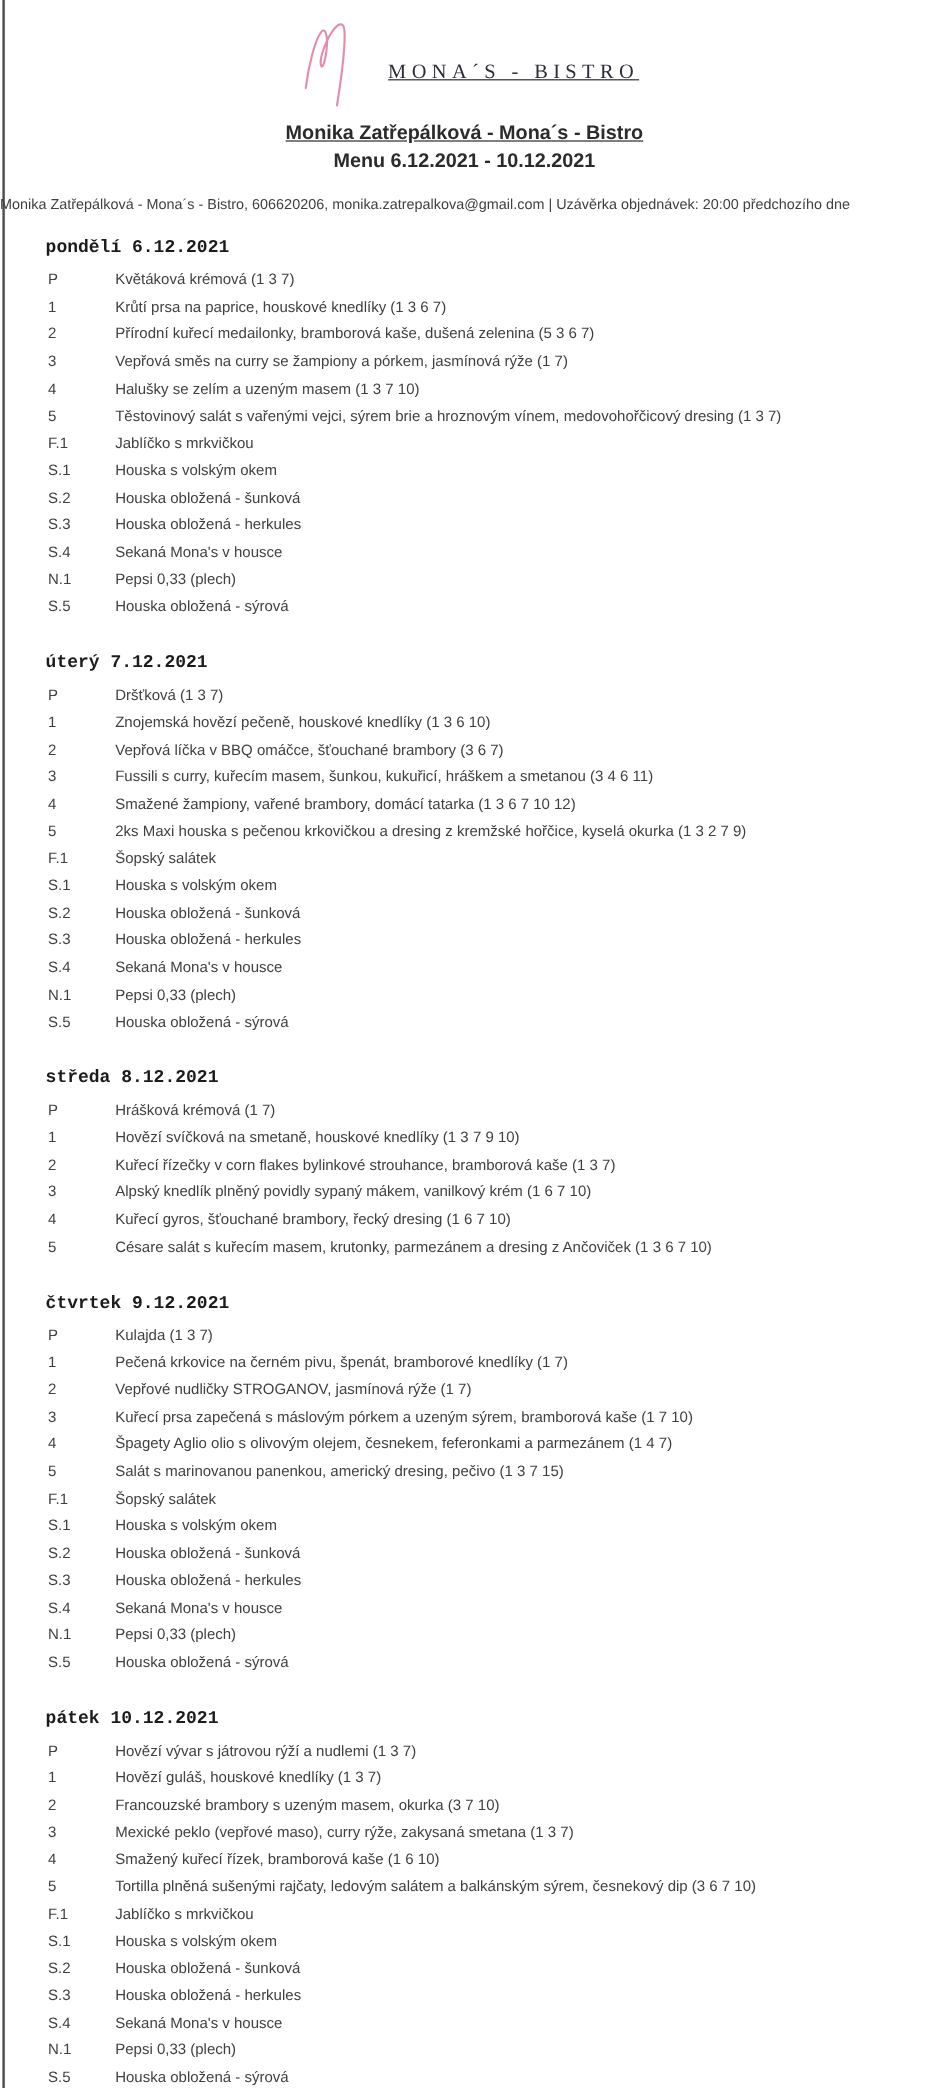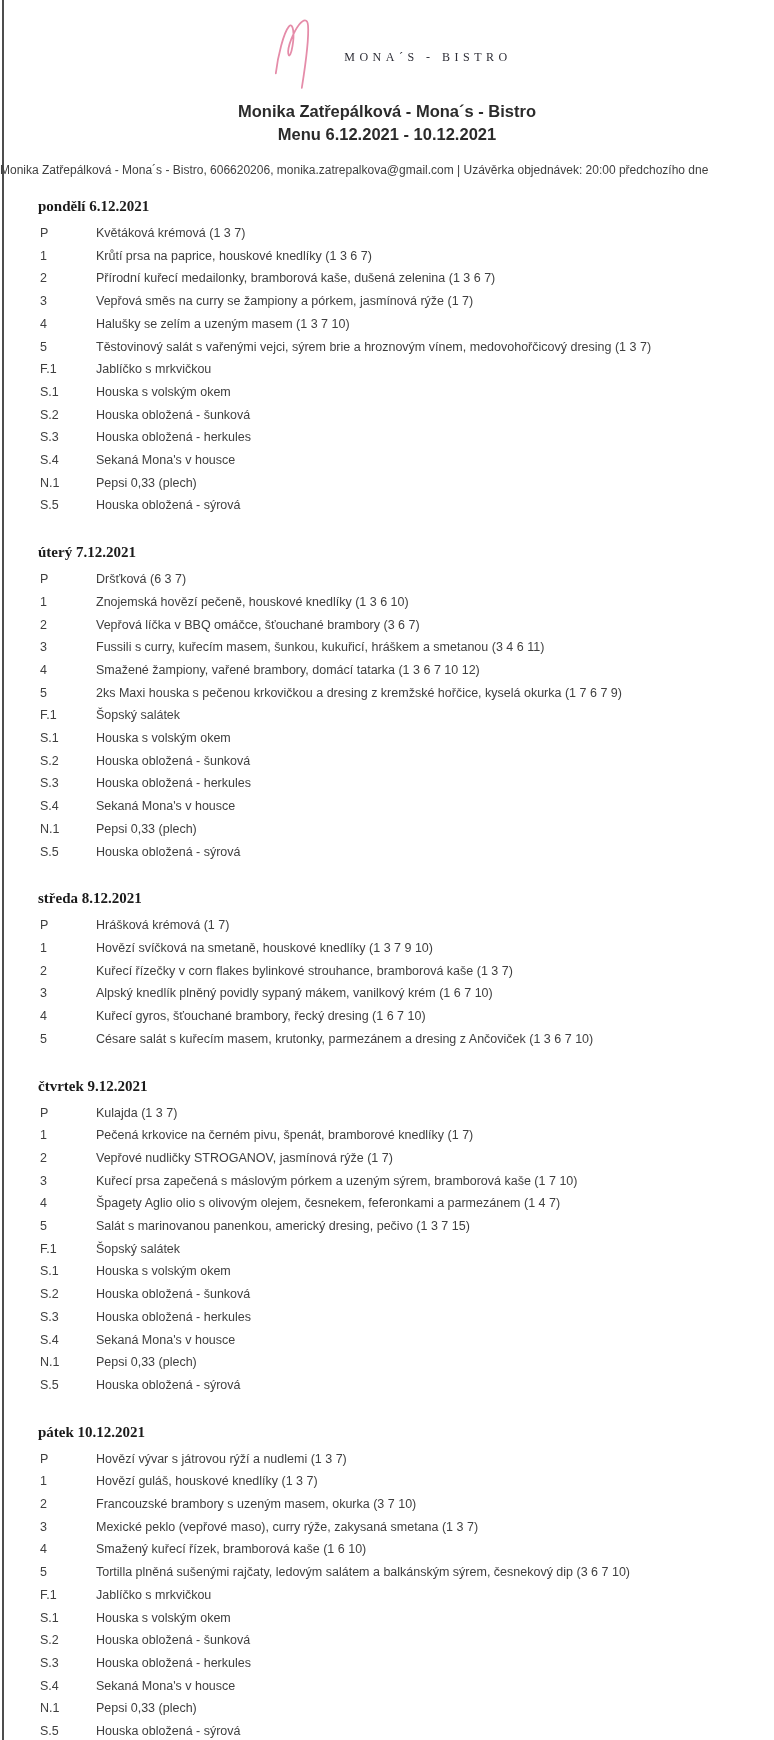--- a/index.html
+++ b/index.html
@@ -8,36 +8,36 @@
     font-family:"Liberation Sans",sans-serif;color:#3f3f3f;
     -webkit-font-smoothing:antialiased;
   }
   .edge-line{position:absolute;left:2px;top:0;bottom:0;width:1.5px;background:#4d4d4d;}
   .page{position:relative;width:774px;box-sizing:border-box;}
 
   
   .logo-row{display:flex;justify-content:center;align-items:flex-start;padding-top:12px;height:82px;}
   .m-mark{overflow:visible;flex:none;}
   .brand{
-    font-family:"Liberation Serif",serif;font-size:12px;letter-spacing:4.5px;
-    color:#2d2d36;margin-left:18px;margin-top:38px;white-space:nowrap;
+    font-family:"Liberation Serif",serif;font-size:17px;letter-spacing:4.5px;
+    color:#2d2d36;margin-left:18px;margin-top:38px;white-space:nowrap;text-decoration:underline;
   }
   .title,.subtitle{
     text-align:center;font-weight:bold;font-size:16.5px;color:#2b2b2b;line-height:23px;
   }
-  .title{margin-top:6px;}
+  .title{margin-top:6px;text-decoration:underline;}
   .contact{font-size:12px;color:#3f3f3f;margin-top:17px;white-space:nowrap;}
 
   
   .days{padding-left:38px;padding-bottom:40px;}
   .day{margin-top:27px;}
   .day:first-child{margin-top:21px;}
   .day-heading{
     font-size:15px;font-weight:bold;color:#1b1b1b;margin:0 0 7px 0;
-    font-family:Liberation Serif, serif;
+    font-family:Liberation Mono, monospace;
   }
   .row{display:flex;line-height:22.7px;font-size:12.5px;color:#3f3f3f;}
   .code{width:56px;flex:none;padding-left:2px;}
   .text{flex:1;white-space:nowrap;}
 </style>
 </head>
 <body>
 
 <div class="edge-line"></div>
 
@@ -62,21 +62,21 @@
           <div class="row">
             <span class="code">P</span>
             <span class="text">Květáková krémová (1 3 7)</span>
           </div>
           <div class="row">
             <span class="code">1</span>
             <span class="text">Krůtí prsa na paprice, houskové knedlíky (1 3 6 7)</span>
           </div>
           <div class="row">
             <span class="code">2</span>
-            <span class="text">Přírodní kuřecí medailonky, bramborová kaše, dušená zelenina (1 3 6 7)</span>
+            <span class="text">Přírodní kuřecí medailonky, bramborová kaše, dušená zelenina (5 3 6 7)</span>
           </div>
           <div class="row">
             <span class="code">3</span>
             <span class="text">Vepřová směs na curry se žampiony a pórkem, jasmínová rýže (1 7)</span>
           </div>
           <div class="row">
             <span class="code">4</span>
             <span class="text">Halušky se zelím a uzeným masem (1 3 7 10)</span>
           </div>
           <div class="row">
@@ -112,41 +112,41 @@
             <span class="text">Houska obložená - sýrová</span>
           </div>
         </div>
   </section>
 
   <section class="day">
     <h2 class="day-heading">úterý 7.12.2021</h2>
     <div class="rows">
           <div class="row">
             <span class="code">P</span>
-            <span class="text">Dršťková (6 3 7)</span>
+            <span class="text">Dršťková (1 3 7)</span>
           </div>
           <div class="row">
             <span class="code">1</span>
             <span class="text">Znojemská hovězí pečeně, houskové knedlíky (1 3 6 10)</span>
           </div>
           <div class="row">
             <span class="code">2</span>
             <span class="text">Vepřová líčka v BBQ omáčce, šťouchané brambory (3 6 7)</span>
           </div>
           <div class="row">
             <span class="code">3</span>
             <span class="text">Fussili s curry, kuřecím masem, šunkou, kukuřicí, hráškem a smetanou (3 4 6 11)</span>
           </div>
           <div class="row">
             <span class="code">4</span>
             <span class="text">Smažené žampiony, vařené brambory, domácí tatarka (1 3 6 7 10 12)</span>
           </div>
           <div class="row">
             <span class="code">5</span>
-            <span class="text">2ks Maxi houska s pečenou krkovičkou a dresing z kremžské hořčice, kyselá okurka (1 7 6 7 9)</span>
+            <span class="text">2ks Maxi houska s pečenou krkovičkou a dresing z kremžské hořčice, kyselá okurka (1 3 2 7 9)</span>
           </div>
           <div class="row">
             <span class="code">F.1</span>
             <span class="text">Šopský salátek</span>
           </div>
           <div class="row">
             <span class="code">S.1</span>
             <span class="text">Houska s volským okem</span>
           </div>
           <div class="row">

